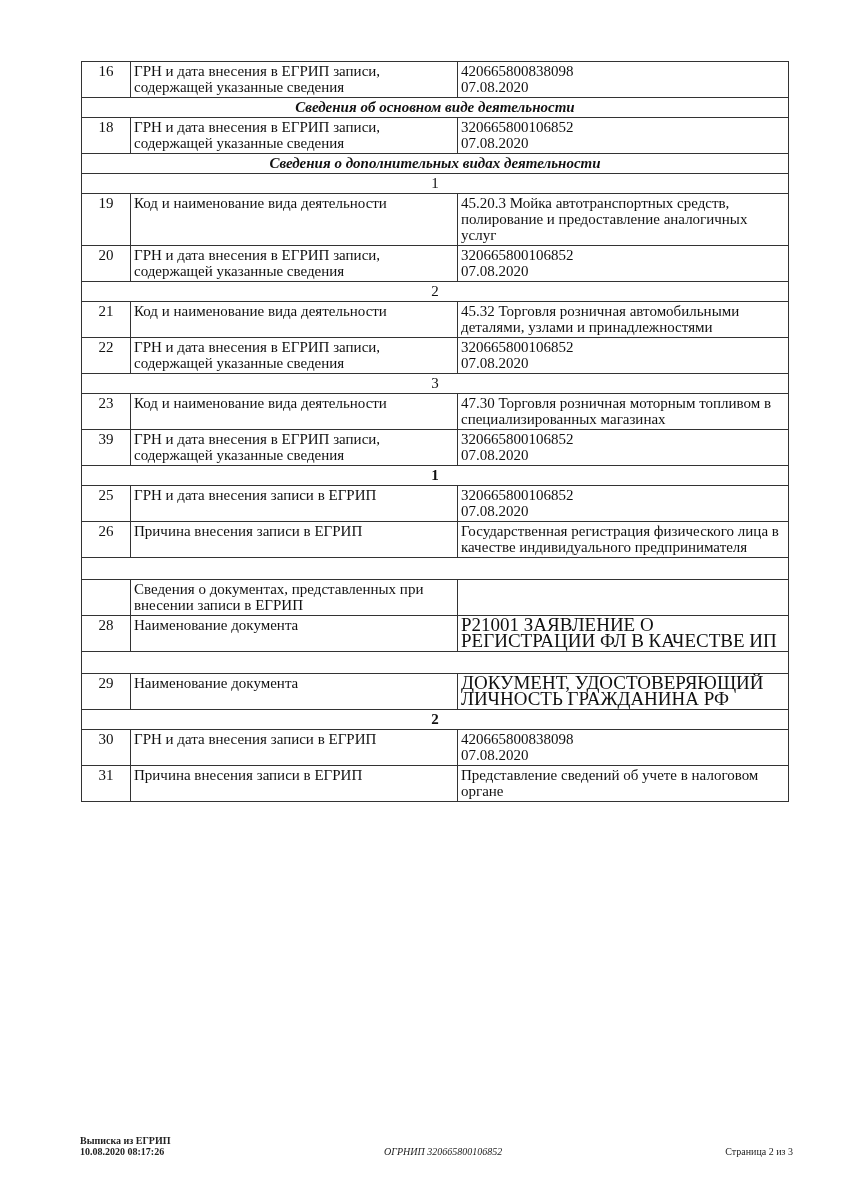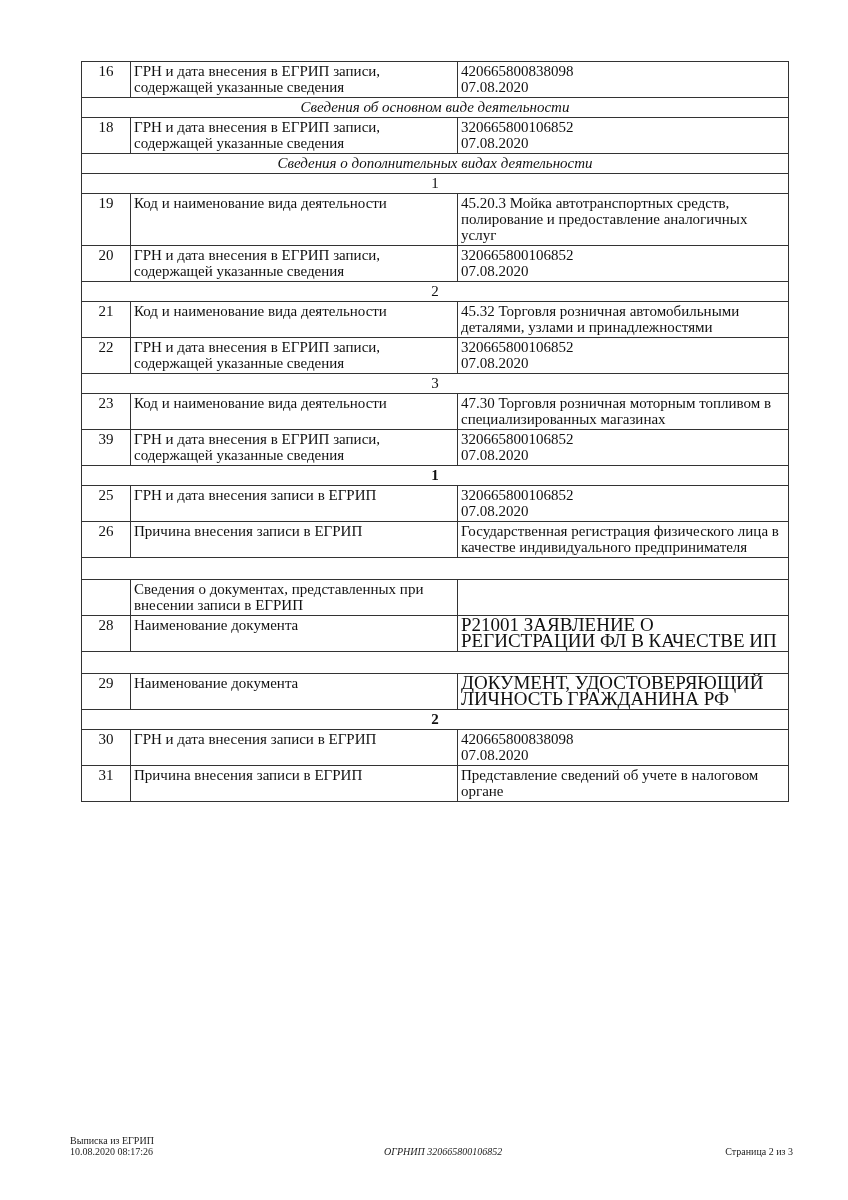--- a/index.html
+++ b/index.html
@@ -6,28 +6,28 @@
   body { width: 848px; height: 1200px; position: relative; overflow: hidden;
          font-family: "Liberation Serif", serif; color: #111; }
   .doc-table { position: absolute; left: 81px; top: 61px; width: 707px;
                border-collapse: collapse; table-layout: fixed; font-size: 15px; line-height: 16px; padding-left: 39px; }
   .doc-table td { border: 1px solid #333; padding: 1px 3px 2px 3px; vertical-align: top; }
   .doc-table col.c-num { width: 49px; }
   .doc-table col.c-label { width: 327px; }
   .doc-table col.c-value { width: 331px; }
   td.num { text-align: center; }
   td.section { text-align: center; font-weight: bold; }
-  td.subsection { text-align: center; font-style: italic; font-weight: normal; }
+  td.subsection { text-align: center; font-style: italic; font-weight: bold; }
   td.group { text-align: center; }
   td.group.bold { font-weight: bold; }
   td.empty { height: 18px; }
   .italic { font-style: italic; font-weight: normal; }
   .line { display: block; }
   .footer { position: absolute; top: 1135px; font-size: 10px; line-height: 11px; color: #222; }
-  .footer-left { left: 70px; }
+  .footer-left { left: 80px; font-weight: bold; }
   .footer-center { left: 384px; top: 1146px; font-style: italic; }
   .footer-right { right: 55px; top: 1146px; }
   .upper { font-size: 19px; }
 </style>
 </head>
 <body>
 
 <table class="doc-table">
   <colgroup>
       <col class="c-num">

